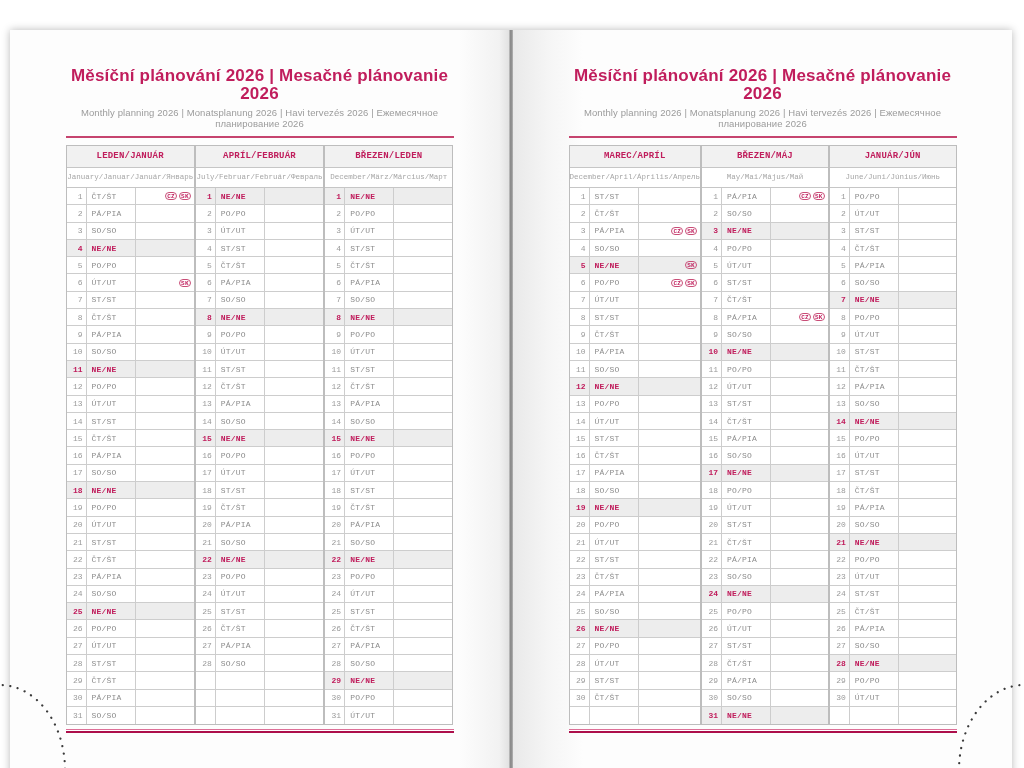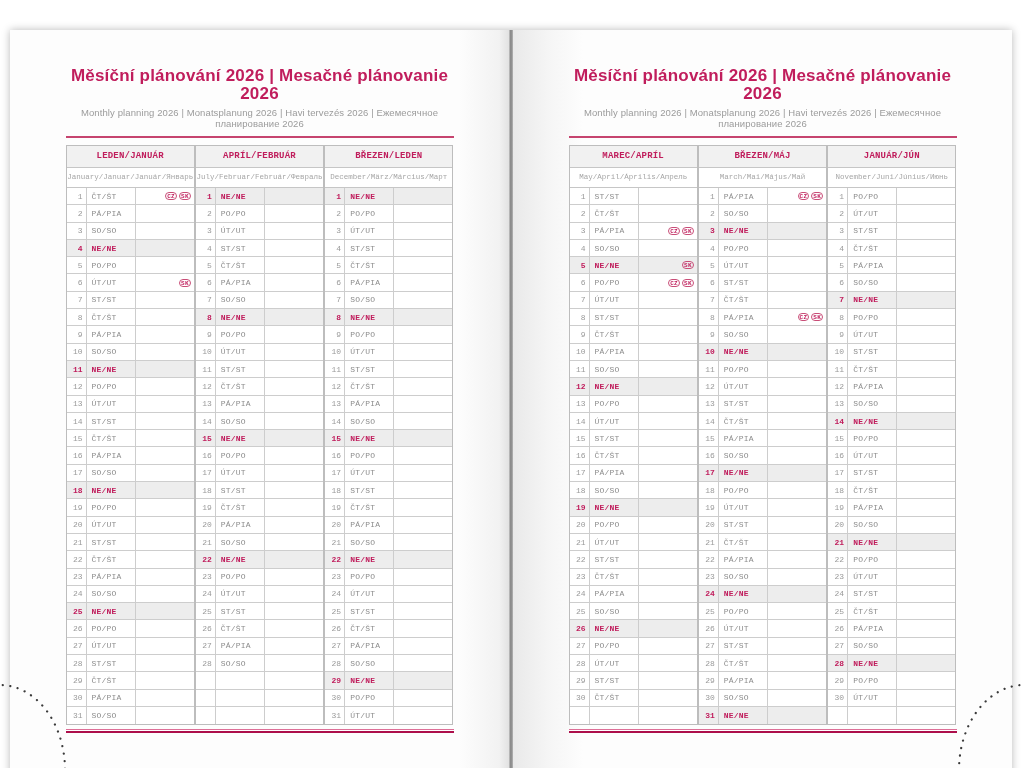--- a/index.html
+++ b/index.html
@@ -567,21 +567,21 @@
   <div class="spine"></div>
 
   <div class="page right">
     <div class="content">
       <div class="ptitle">Měsíční plánování 2026 | Mesačné plánovanie 2026</div>
       <div class="psub">Monthly planning 2026 | Monatsplanung 2026 | Havi tervezés 2026 | Ежемесячное планирование 2026</div>
       <div class="rule"></div>
       <div class="months">
           <div class="month">
             <div class="mh">MAREC/APRÍL</div>
-            <div class="ms">May/April/Április/Апрель</div>
+            <div class="ms">December/April/Április/Апрель</div>
             <div class="dr">
               <div class="num">1</div>
               <div class="day">ST/ST</div>
               <div class="note"></div>
             </div>
             <div class="dr">
               <div class="num">2</div>
               <div class="day">ČT/ŠT</div>
               <div class="note"></div>
             </div>
@@ -734,21 +734,21 @@
               <div class="note"></div>
             </div>
             <div class="dr">
               <div class="num"></div>
               <div class="day"></div>
               <div class="note"></div>
             </div>
           </div>
           <div class="month">
             <div class="mh">BŘEZEN/MÁJ</div>
-            <div class="ms">March/Mai/Május/Май</div>
+            <div class="ms">May/Mai/Május/Май</div>
             <div class="dr">
               <div class="num">1</div>
               <div class="day">PÁ/PIA</div>
               <div class="note">
                 <span class="badge">CZ</span>
                 <span class="badge">SK</span>
               </div>
             </div>
             <div class="dr">
               <div class="num">2</div>
@@ -899,21 +899,21 @@
               <div class="note"></div>
             </div>
             <div class="dr hl">
               <div class="num">31</div>
               <div class="day">NE/NE</div>
               <div class="note"></div>
             </div>
           </div>
           <div class="month">
             <div class="mh">JANUÁR/JÚN</div>
-            <div class="ms">November/Juni/Június/Июнь</div>
+            <div class="ms">June/Juni/Június/Июнь</div>
             <div class="dr">
               <div class="num">1</div>
               <div class="day">PO/PO</div>
               <div class="note"></div>
             </div>
             <div class="dr">
               <div class="num">2</div>
               <div class="day">ÚT/UT</div>
               <div class="note"></div>
             </div>

